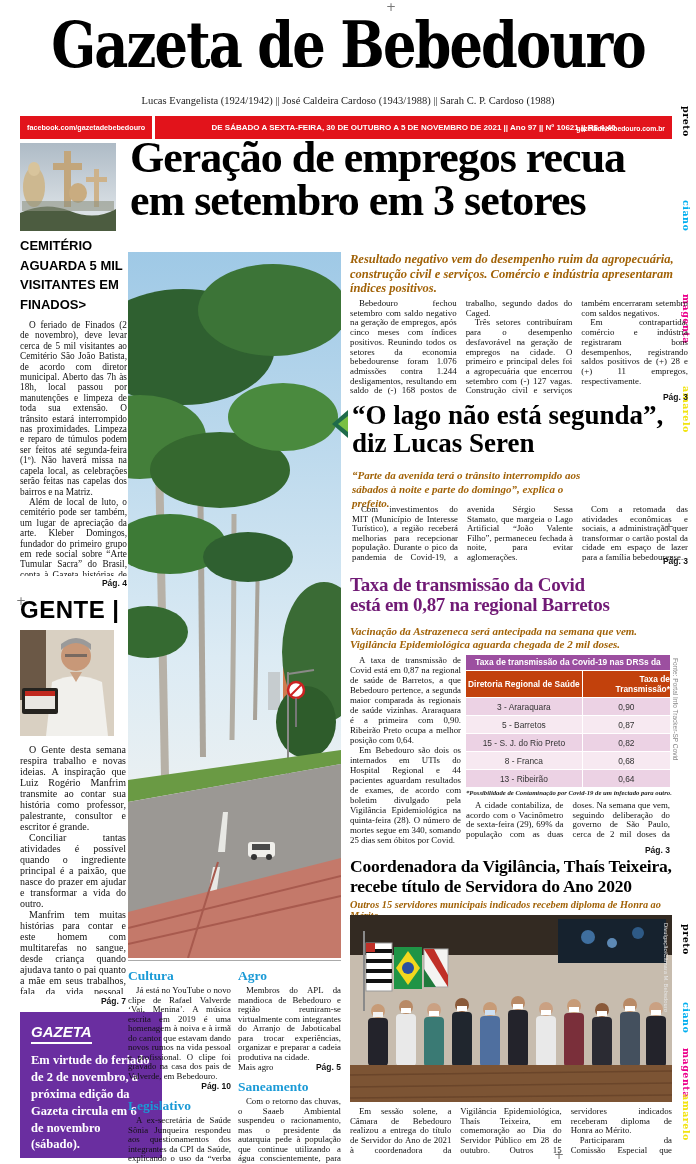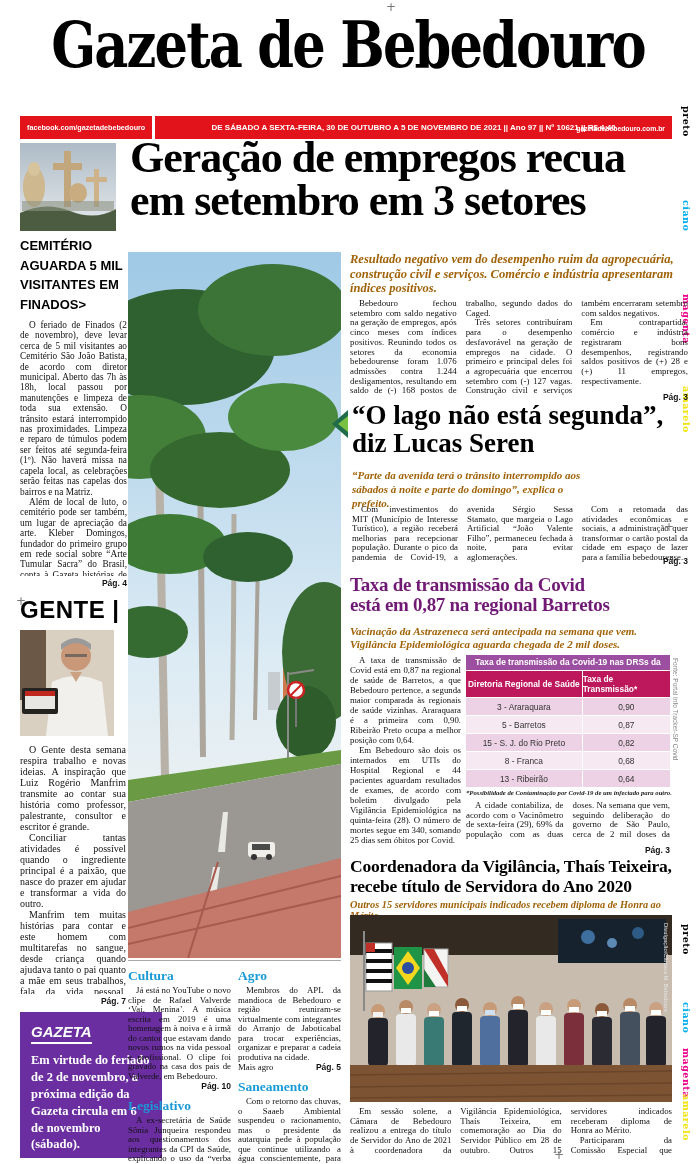--- a/index.html
+++ b/index.html
@@ -72,22 +72,22 @@
 
   
   .covid-h { left:350px; top:575px; width:340px; font-weight:bold; font-size:19px;
       line-height:1.05; letter-spacing:-.3px; color:#701a75; }
   .covid-deck { left:350px; top:625px; width:336px; font-size:11px; line-height:1.2; }
   .covid-left { left:350px; top:655px; width:111px; height:200px; font-size:8.8px; line-height:10px; }
   .covid-table { left:466px; top:655px; width:204px; font-family:"Liberation Sans", sans-serif; }
   .ct-title { background:#9c4fa0; color:#fff; font-size:8.4px; font-weight:bold;
       text-align:center; line-height:15px; height:15px; }
   .ct-head { display:flex; gap:1px; margin-top:1px; }
-  .ct-head div { background:#be185d; color:#fff; font-weight:bold; font-size:8.4px;
-      display:flex; align-items:center; justify-content:center; text-align:left; height:26px; }
+  .ct-head div { background:#c2410c; color:#fff; font-weight:bold; font-size:8.4px;
+      display:flex; align-items:center; justify-content:center; text-align:right; height:26px; }
   .ct-c1 { width:57%; } .ct-c2 { width:43%; }
   .ct-row { display:flex; gap:1px; margin-top:1px; }
   .ct-row div { font-size:8.4px; color:#333; display:flex; align-items:center;
       justify-content:center; height:17px; }
   .ct-row:nth-child(odd) div { background:#ecd2e4; }
   .ct-row:nth-child(even) div { background:#f7e9f1; }
   .ct-foot { left:466px; top:789px; width:206px; font:bold italic 6.7px "Liberation Serif", serif; color:#222; }
   .ct-src { left:672px; top:658px; writing-mode:vertical-rl; font:6.5px "Liberation Sans", sans-serif; color:#888; }
   .covid-p3 { left:466px; top:801px; width:204px; height:48px; font-size:8.8px; line-height:9.7px; }
   .covid-pag { left:540px; top:845px; width:130px; }
@@ -126,20 +126,21 @@
   <div class="reg reg-k" style="top:106px;">preto</div>
   <div class="reg reg-c" style="top:200px;">ciano</div>
   <div class="reg reg-m" style="top:294px;">magenta</div>
   <div class="reg reg-y" style="top:386px;">amarelo</div>
   <div class="reg reg-k" style="top:924px;">preto</div>
   <div class="reg reg-c" style="top:1002px;">ciano</div>
   <div class="reg reg-m" style="top:1048px;">magenta</div>
   <div class="reg reg-y" style="top:1094px;">amarelo</div>
 
   <h1 class="abs masthead">Gazeta de Bebedouro</h1>
+  <div class="abs founders">Lucas Evangelista (1924/1942) || José Caldeira Cardoso (1943/1988) || Sarah C. P. Cardoso (1988)</div>
   <div class="abs infobar">
     <span class="fb">facebook.com/gazetadebebedouro</span>
     <span class="main">
       <span class="edition">DE SÁBADO A SEXTA-FEIRA, 30 DE OUTUBRO A 5 DE NOVEMBRO DE 2021 || Ano 97 || Nº 10621 || R$ 4,40</span>
       <span class="site">gazetadebebedouro.com.br</span>
     </span>
   </div>
 
   <div class="abs cem-photo">
     <svg class="photo-fit" viewBox="0 0 96 88" preserveAspectRatio="none">

